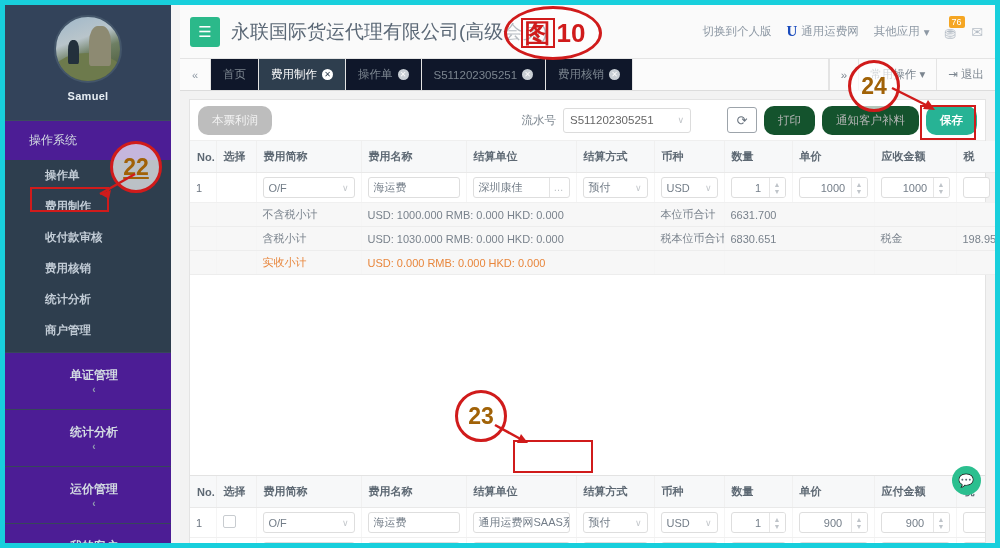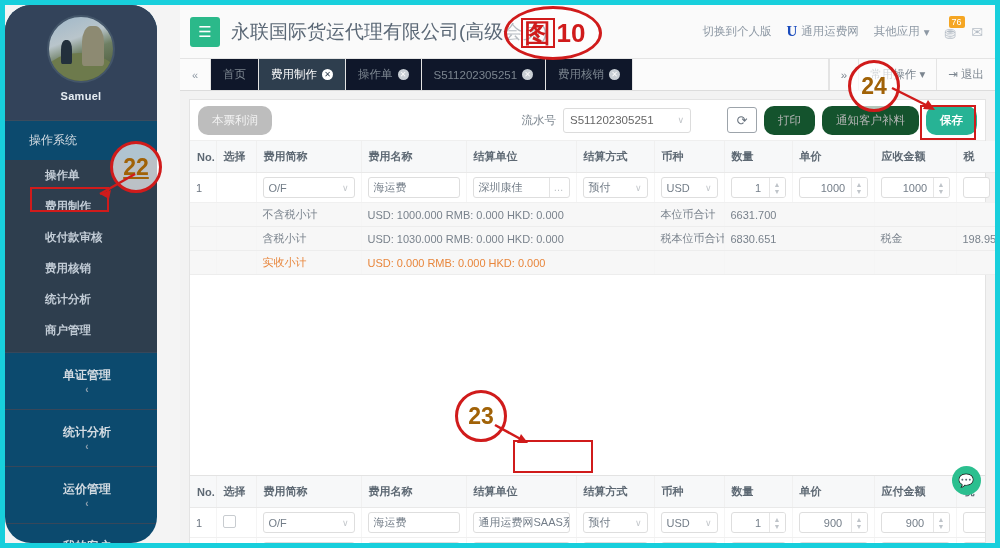--- a/index.html
+++ b/index.html
@@ -21,24 +21,23 @@
     position: absolute; left: 0; top: 0;
     width: 1000px; height: 548px;
     box-sizing: border-box;
     border: 5px solid #18cfdc;
     z-index: 60;
     pointer-events: none;
   }
   
   #sidebar {
     position: absolute; left: 5px; top: 5px;
-    width: 152px; height: 538px;
-    background: #0c4a6e;
+    width: 166px; height: 538px;
+    background: #4c1d95;
     overflow: hidden;
-    border-radius: 26px;
   }
   #profile {
     height: 116px;
     background: #33435a;
     text-align: center;
     padding-top: 10px;
     box-sizing: border-box;
     border-bottom: 1px solid #3b4c5e;
   }
   #avatar {

